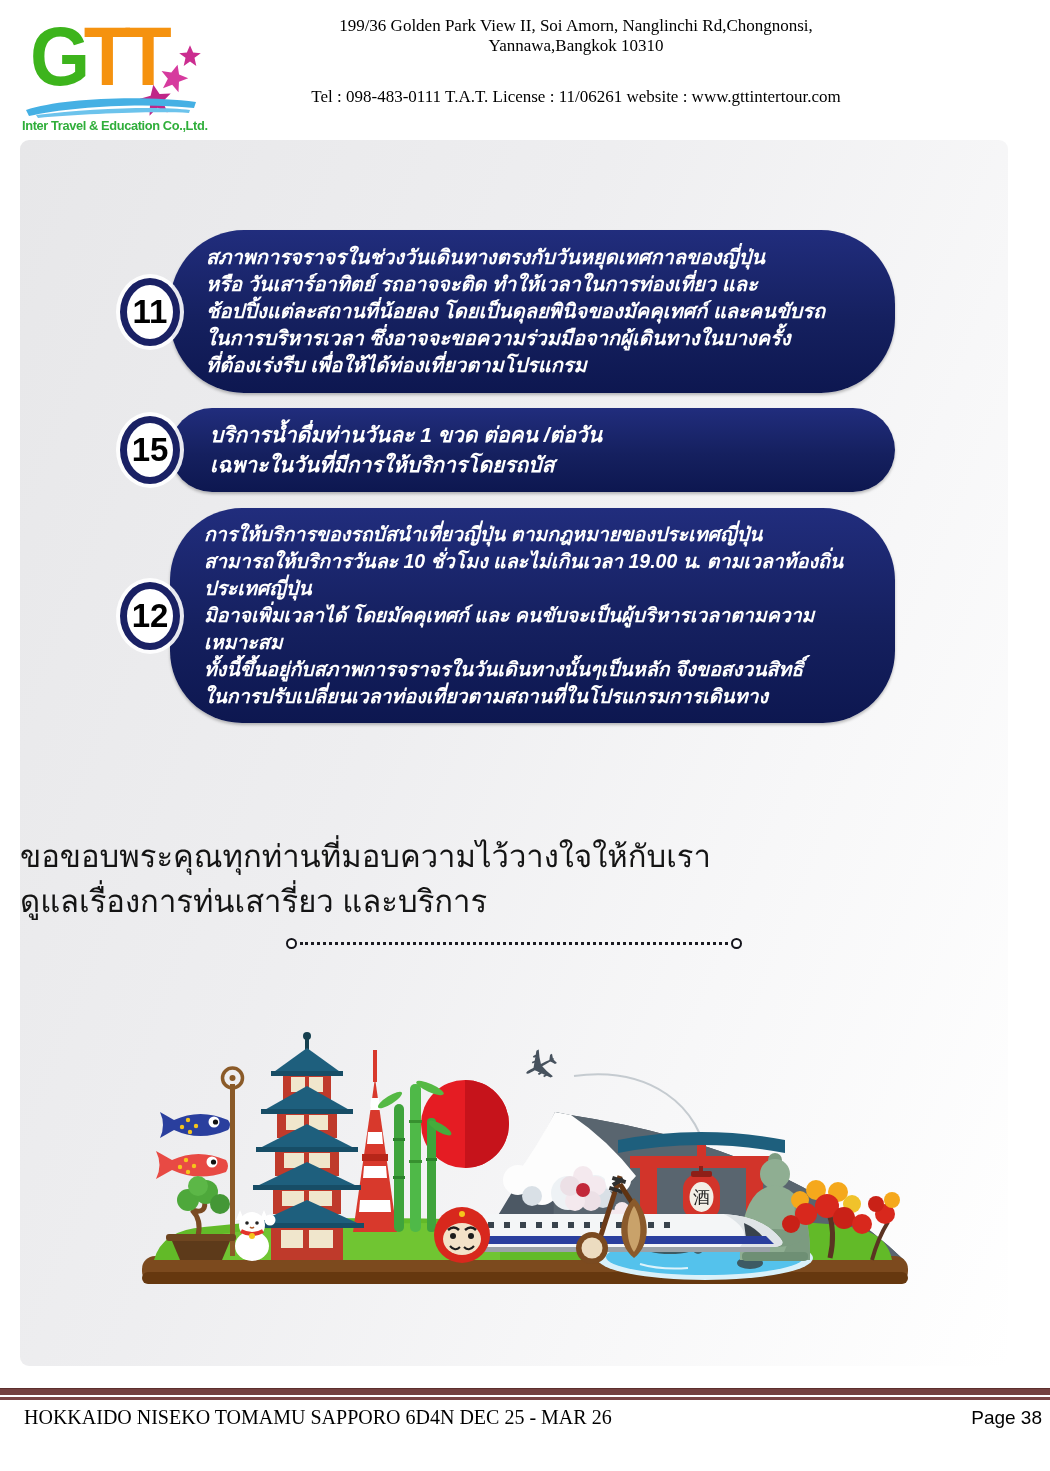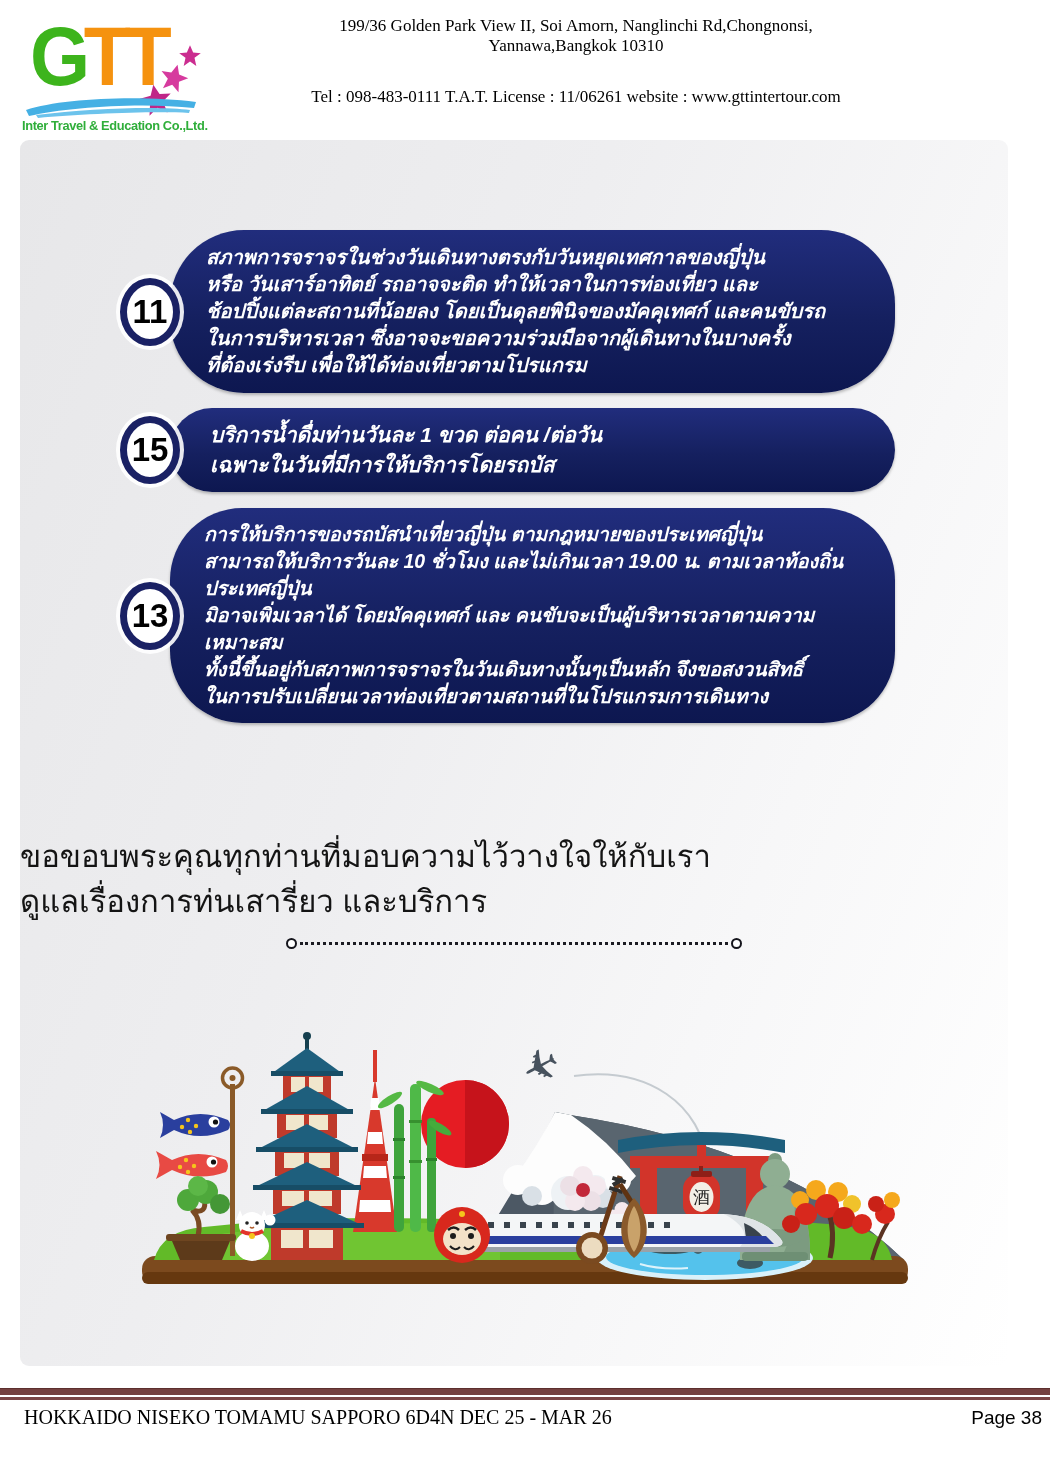--- a/index.html
+++ b/index.html
@@ -103,21 +103,21 @@
 ที่ต้องเร่งรีบ เพื่อให้ได้ท่องเที่ยวตามโปรแกรม</div>
     </div>
 
     <div class="note note-12">
       <div class="note-circle">15</div>
       <div class="note-pill">บริการน้ำดื่มท่านวันละ 1 ขวด ต่อคน /ต่อวัน
 เฉพาะในวันที่มีการให้บริการโดยรถบัส</div>
     </div>
 
     <div class="note note-13">
-      <div class="note-circle">13</div>
+      <div class="note-circle">12</div>
       <div class="note-pill">การให้บริการของรถบัสนำเที่ยวญี่ปุ่น ตามกฎหมายของประเทศญี่ปุ่น
 สามารถให้บริการวันละ 10 ชั่วโมง และไม่เกินเวลา 19.00 น. ตามเวลาท้องถิ่นประเทศญี่ปุ่น
 มิอาจเพิ่มเวลาได้ โดยมัคคุเทศก์ และ คนขับจะเป็นผู้บริหารเวลาตามความเหมาะสม
 ทั้งนี้ขึ้นอยู่กับสภาพการจราจรในวันเดินทางนั้นๆเป็นหลัก จึงขอสงวนสิทธิ์
 ในการปรับเปลี่ยนเวลาท่องเที่ยวตามสถานที่ในโปรแกรมการเดินทาง</div>
     </div>
 
     <div class="thanks">
       <div>ขอขอบพระคุณทุกท่านที่มอบความไว้วางใจให้กับเรา</div>
       <div>ดูแลเรื่องการท่นเสารี่ยว และบริการ</div>

